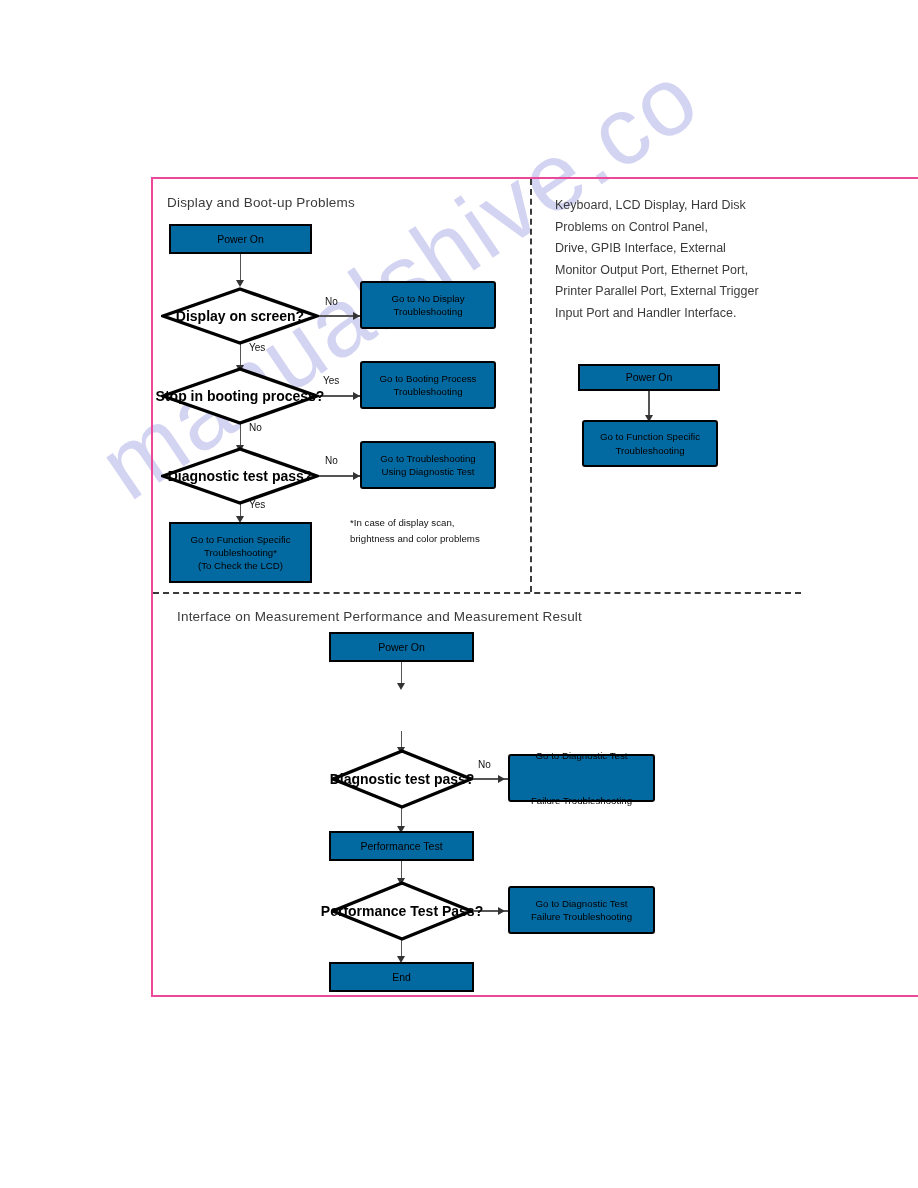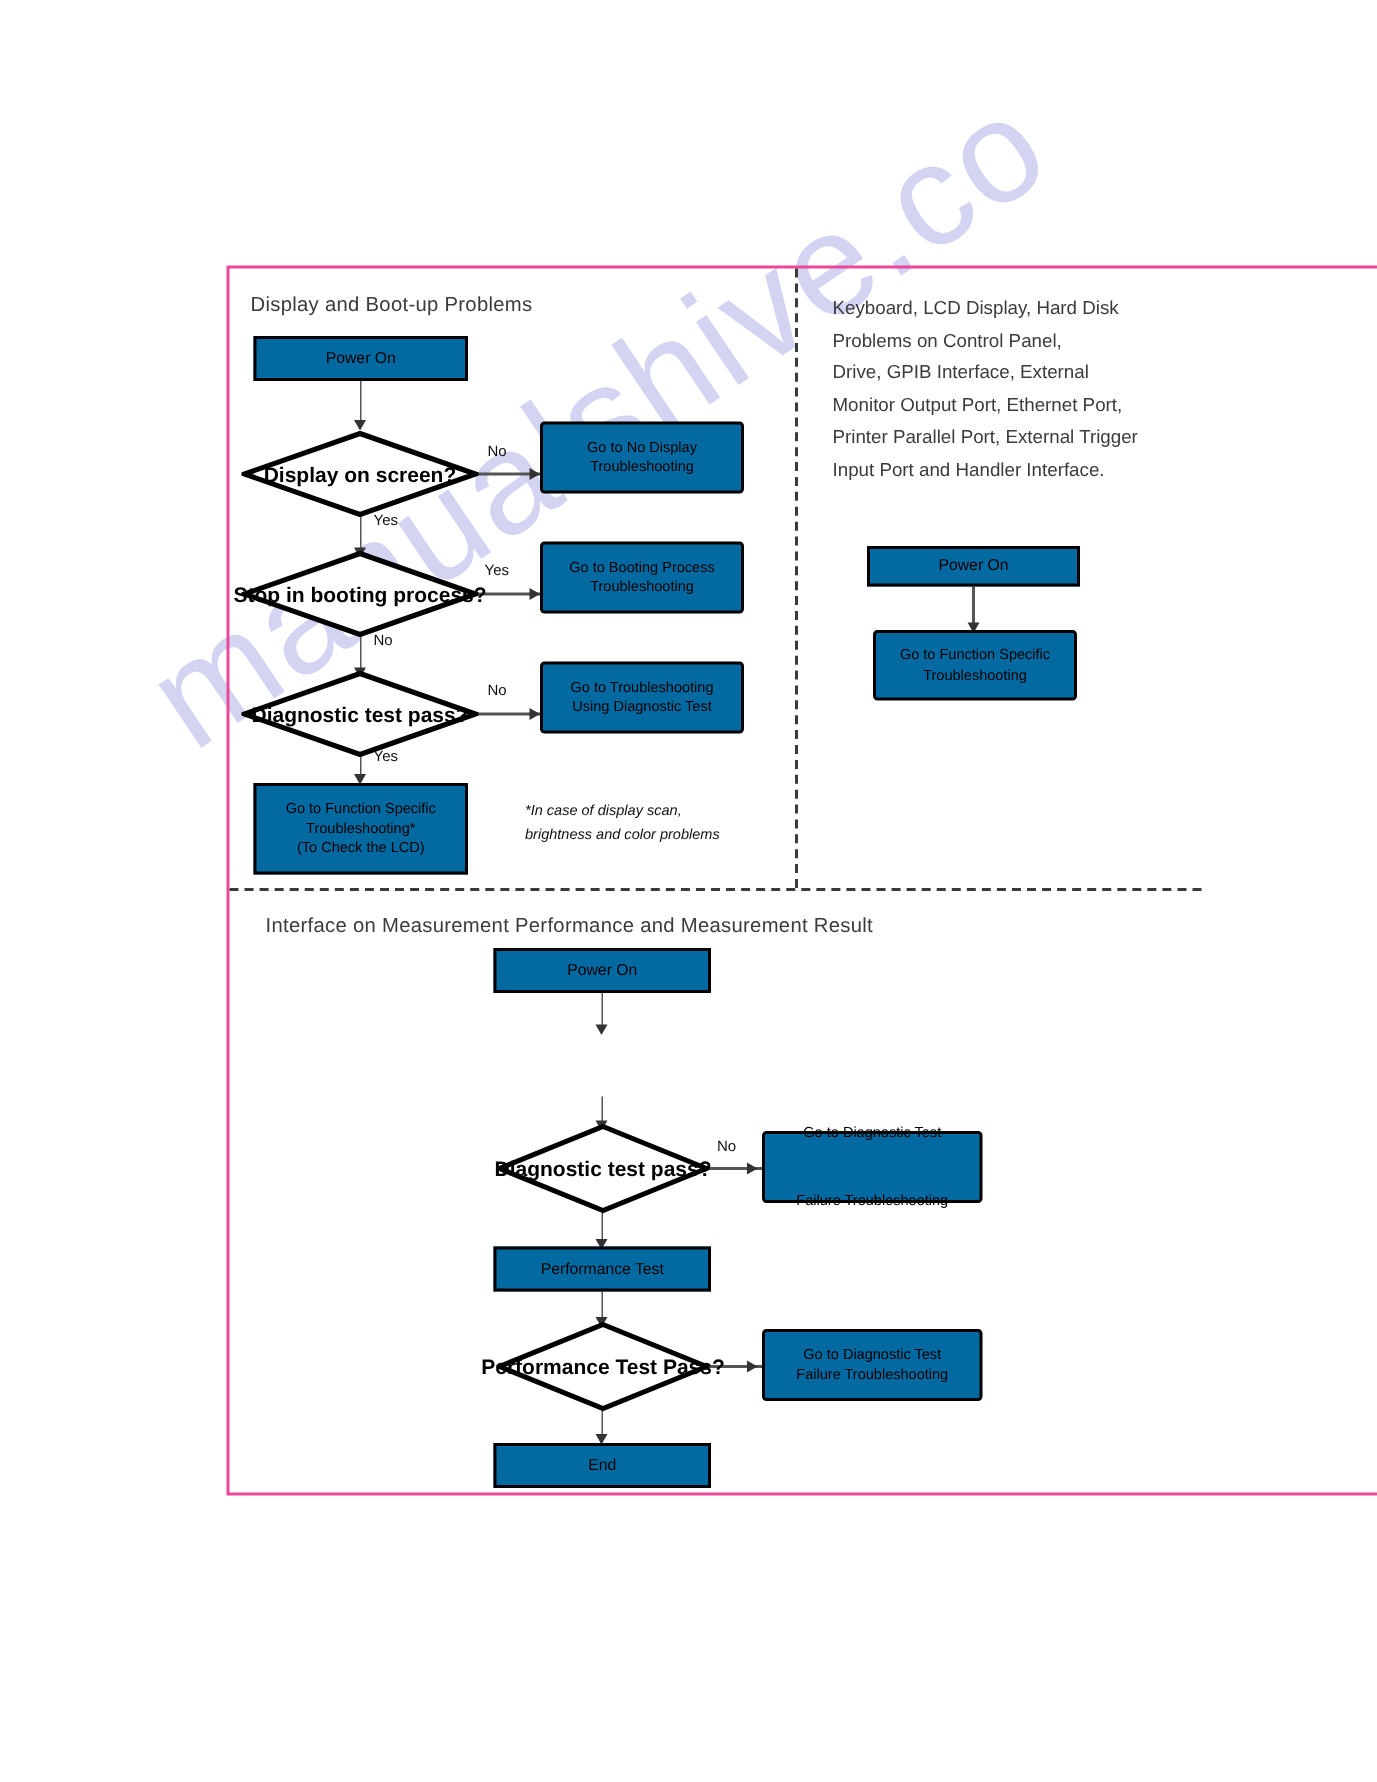--- a/index.html
+++ b/index.html
@@ -160,21 +160,21 @@
   <div class="conn vline" style="left:86.5px;top:324px;height:16px;"></div>
   <div class="arrow-d" style="left:83px;top:337px;"></div>
   <div class="elabel" style="left:96px;top:320px;">Yes</div>
 
   <div class="node rect" style="left:16px;top:343px;width:143px;height:61px;">
     <span class="ln t10">Go to Function Specific</span>
     <span class="ln t10">Troubleshooting*</span>
     <span class="ln t10">(To Check the LCD)</span>
   </div>
 
-  <div class="note" style="left:197px;top:354px;font-style:italic;">
+  <div class="note" style="left:197px;top:336px;">
     <div>*In case of display scan,</div>
     <div>brightness and color problems</div>
   </div>
 
   <div id="panel-text" style="left:402px;top:16px;">
     <div>Keyboard, LCD Display, Hard Disk</div>
     <div>Problems on Control Panel,</div>
     <div>Drive, GPIB Interface, External</div>
     <div>Monitor Output Port, Ethernet Port,</div>
     <div>Printer Parallel Port, External Trigger</div>

